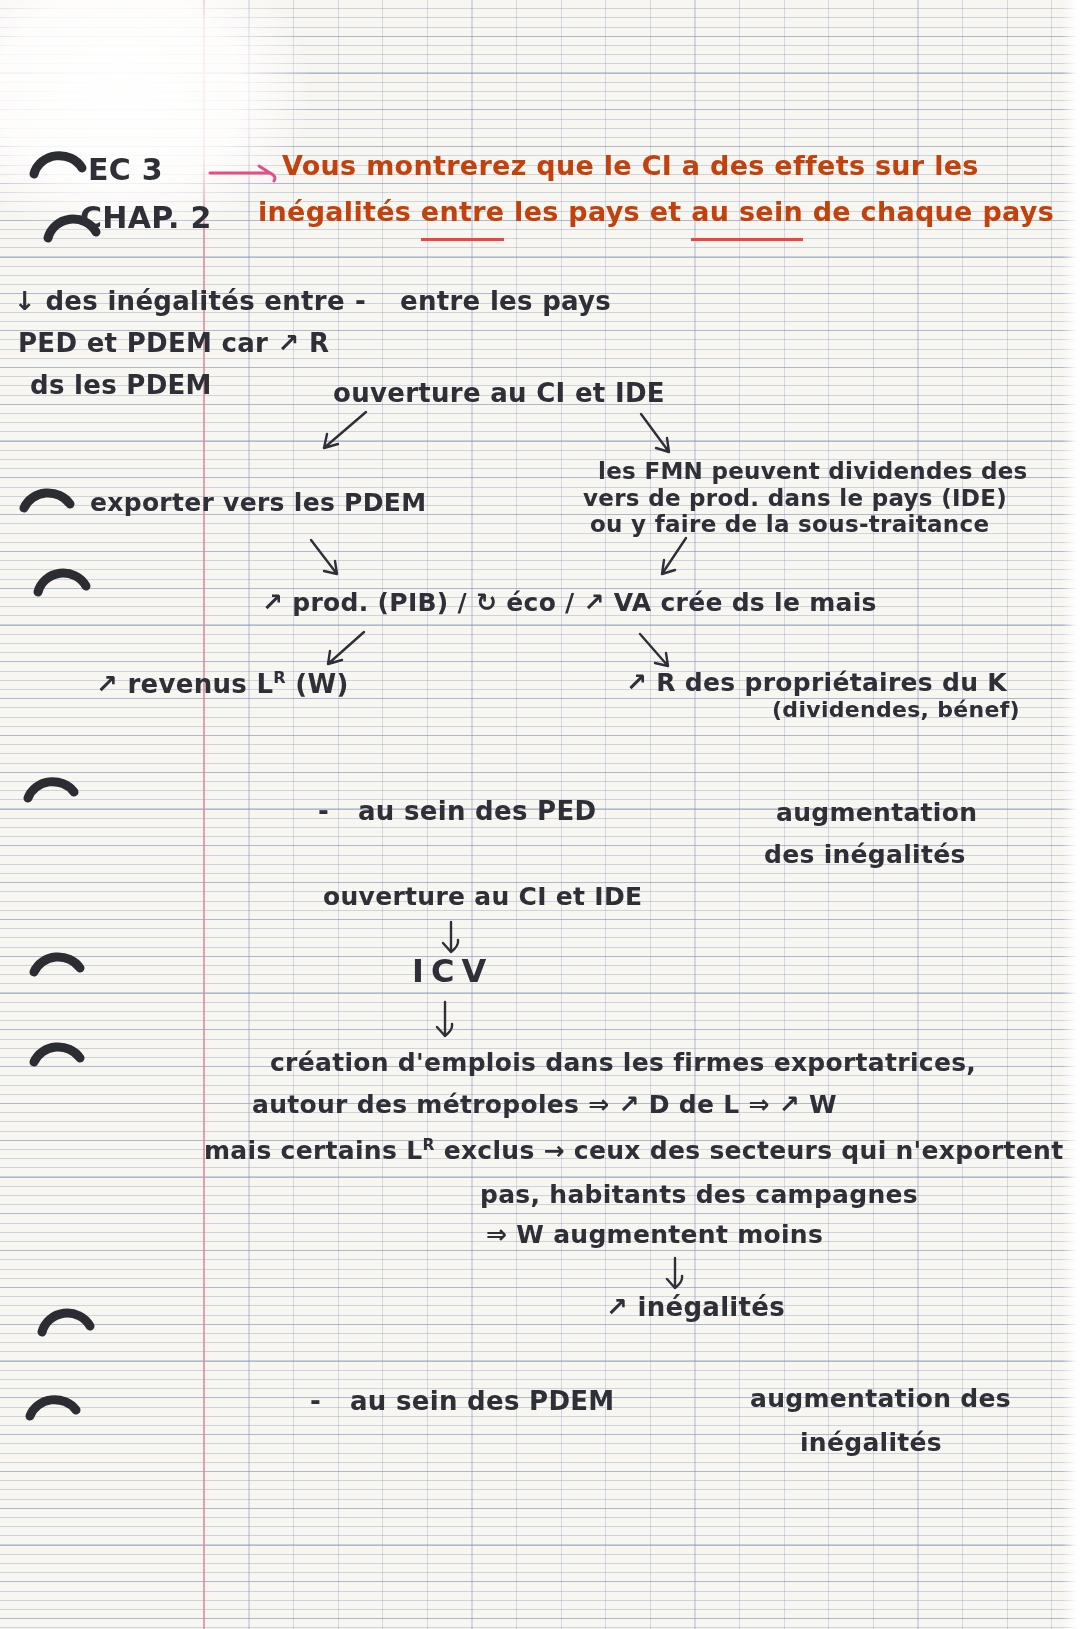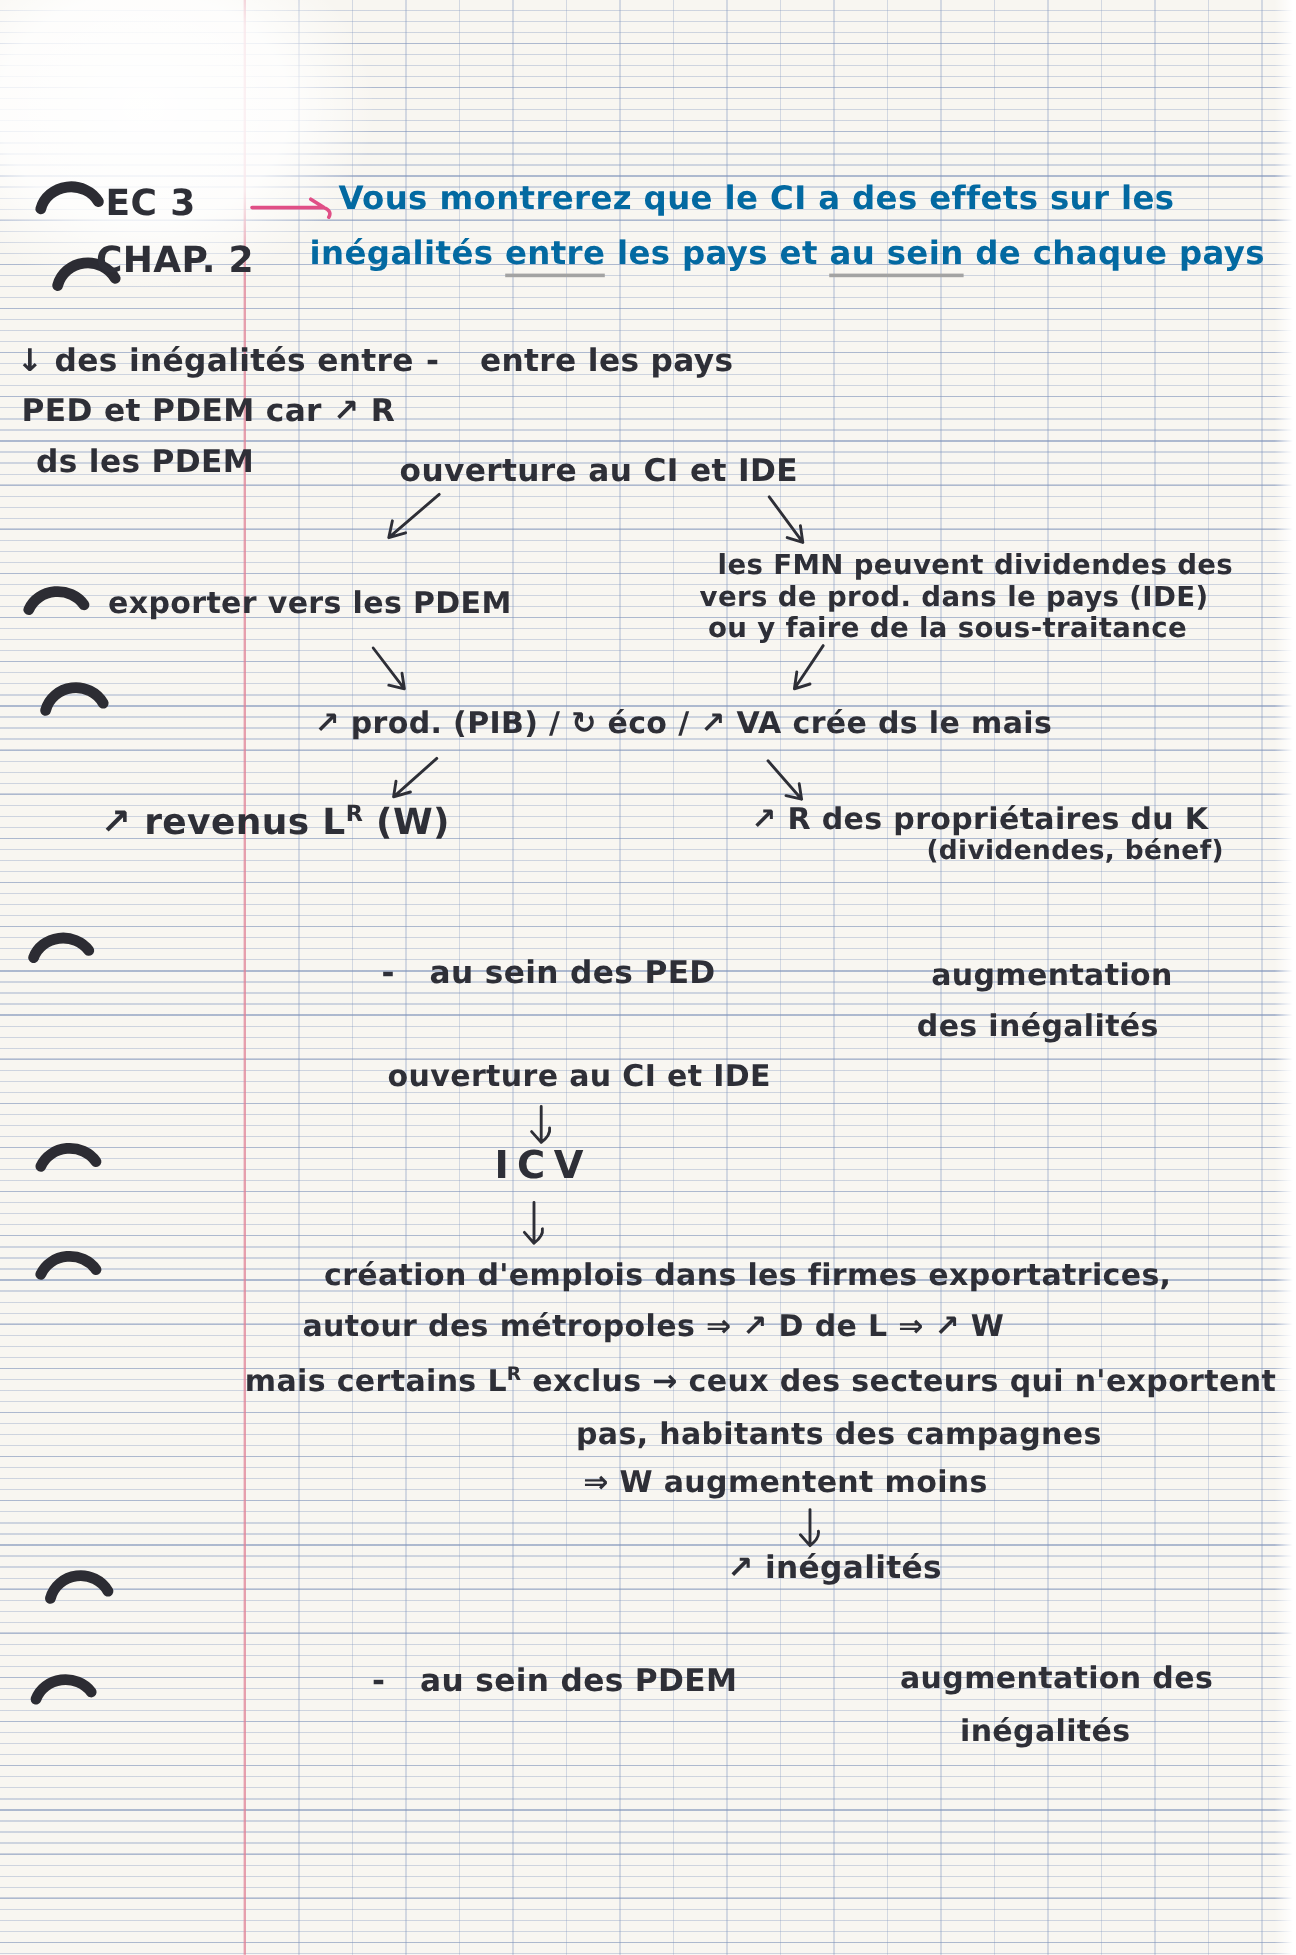--- a/index.html
+++ b/index.html
@@ -21,22 +21,22 @@
   .vlines{position:absolute;top:0;bottom:0;left:205px;right:0;
     background:repeating-linear-gradient(90deg, transparent 0px, transparent 43.4px, rgba(124,146,188,.30) 43.4px, rgba(124,146,188,.30) 44.6px);
   }
   .margin-line{position:absolute;top:0;bottom:0;left:203px;width:2px;background:rgba(224,130,150,.75);}
   .glare{position:absolute;left:-70px;top:-60px;width:380px;height:300px;pointer-events:none;
     background:radial-gradient(ellipse at center, rgba(255,255,255,.97) 0%, rgba(255,255,255,.8) 45%, rgba(255,255,255,0) 72%);}
   .edge-right{position:absolute;top:0;right:0;width:18px;height:100%;
     background:linear-gradient(to right, rgba(255,255,255,0) 0%, #ffffff 85%);}
   .hole{position:absolute;}
   .hw{position:absolute;color:#2e2f37;font-size:24px;letter-spacing:.3px;white-space:nowrap;font-weight:bold;}
-  .pink{color:#0369a1;}
-  .und{border-bottom:3px solid #a3a3a3;padding-bottom:1px;}
+  .pink{color:#c2410c;}
+  .und{border-bottom:3px solid #ef4444;padding-bottom:11px;}
   .sup{font-size:.62em;vertical-align:super;}
   .arr{position:absolute;}
   .icv{letter-spacing:7px;font-size:32px;}
 </style>
 </head>
 <body>
 
 <div class="paper">
   <div class="hlines"></div>
   <div class="hmajor"></div>
@@ -111,21 +111,21 @@
 
   <div class="hw" style="left:262px;top:588px;font-size:25px">↗ prod. (PIB) / ↻ éco / ↗ VA crée ds le mais</div>
 
   <svg class="arr" style="left:316px;top:628px" width="55" height="44">
     <path d="M48 4 L12 36 M12 36 l14 -4 M12 36 l2 -13" stroke="#2e2f37" stroke-width="2.4" fill="none" stroke-linecap="round"></path>
   </svg>
   <svg class="arr" style="left:632px;top:630px" width="50" height="44">
     <path d="M8 4 L36 36 M36 36 l-13 -3 M36 36 l-2 -13" stroke="#2e2f37" stroke-width="2.4" fill="none" stroke-linecap="round"></path>
   </svg>
 
-  <div class="hw" style="left:84px;top:668px;font-size:30px"><span>↗ revenus L</span><span class="sup">R</span><span> (W)</span></div>
+  <div class="hw" style="left:96px;top:668px;font-size:26px"><span>↗ revenus L</span><span class="sup">R</span><span> (W)</span></div>
   <div class="hw" style="left:626px;top:668px;font-size:25px">↗ R des propriétaires du K</div>
   <div class="hw" style="left:772px;top:697px;font-size:22px">(dividendes, bénef)</div>
 
   <div class="hw" style="left:318px;top:796px;font-size:26px">-</div>
   <div class="hw" style="left:358px;top:796px;font-size:26px">au sein des PED</div>
   <div class="hw" style="left:776px;top:798px;font-size:25px">augmentation</div>
   <div class="hw" style="left:764px;top:840px;font-size:25px">des inégalités</div>
 
   <div class="hw" style="left:323px;top:882px;font-size:25px">ouverture au CI et IDE</div>
   <svg class="arr" style="left:438px;top:920px" width="26" height="40">

